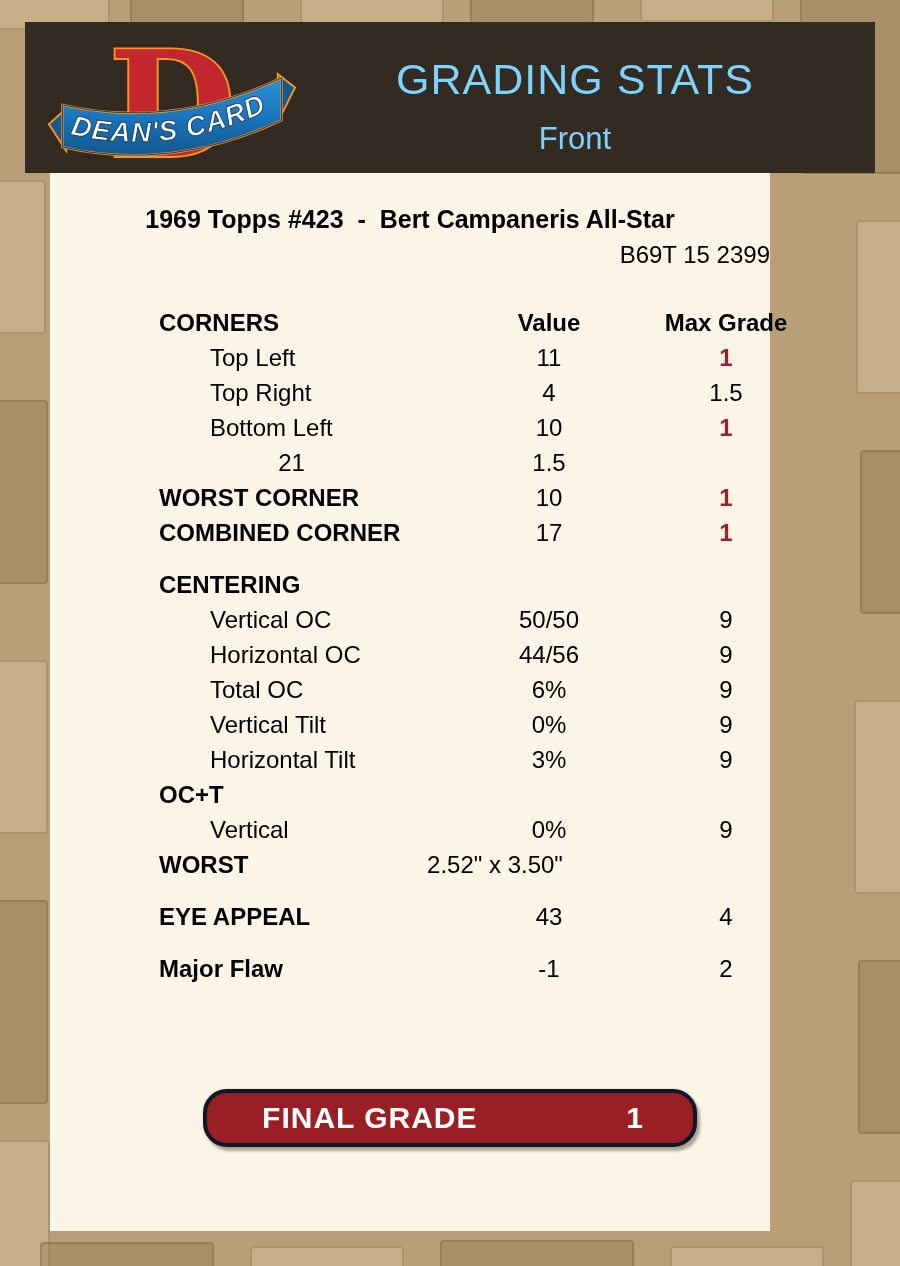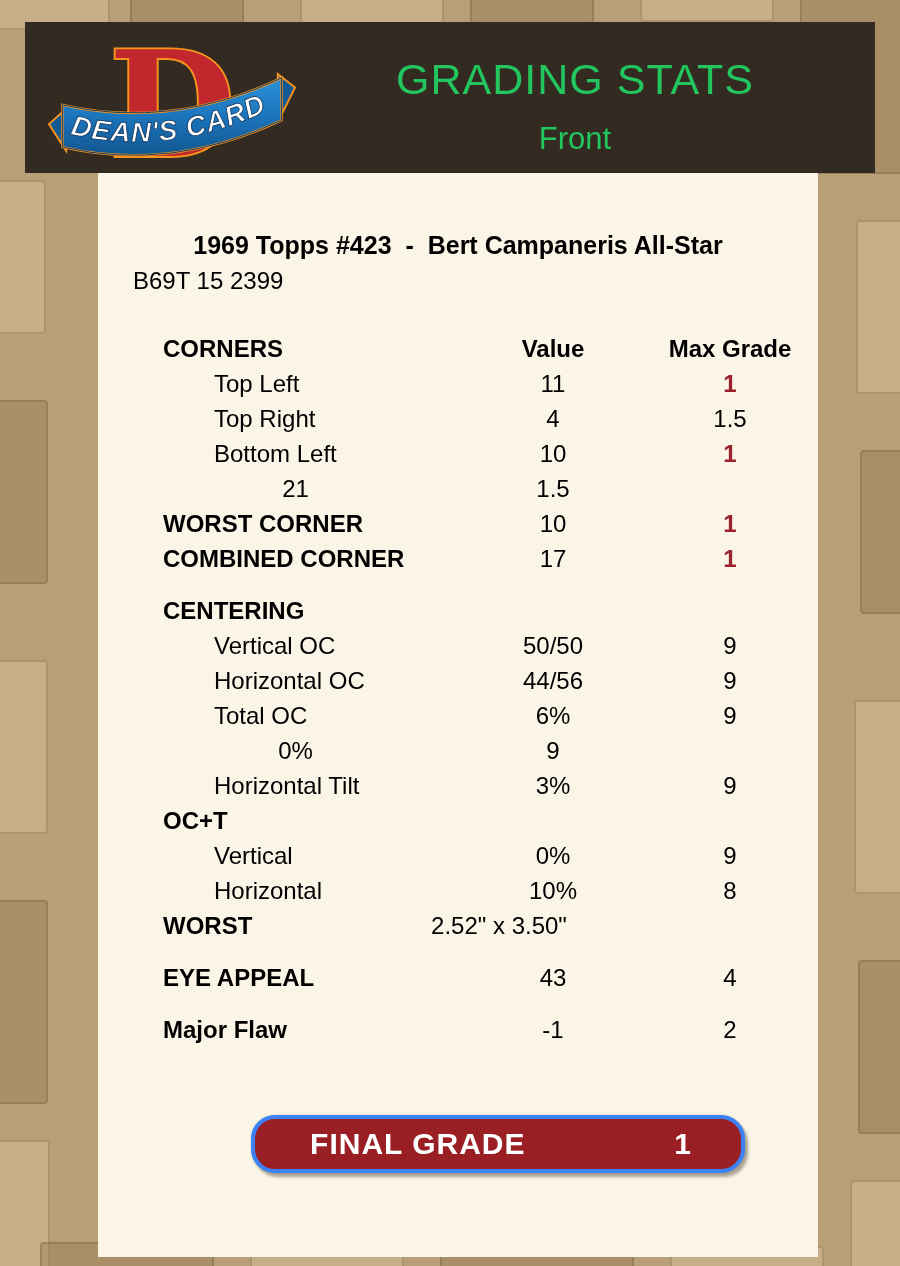--- a/index.html
+++ b/index.html
@@ -16,58 +16,56 @@
   }
   .ghost.dark{background:rgba(140,115,78,.35);}
   
   .header-bar{
     position:absolute;left:25px;top:22px;width:850px;height:151px;
     background:var(--header-bg,#332A21);
   }
   .logo{position:absolute;left:22px;top:10px;width:250px;height:138px;overflow:visible;}
   .header-text{
     position:absolute;left:0;right:0;top:0;height:100%;
-    padding-left:250px;text-align:center;color:#22c55e;
+    padding-left:250px;text-align:center;color:#7dd3fc;
   }
   .header-title{margin-top:34px;font-size:43px;line-height:46px;letter-spacing:1px;}
   .header-subtitle{margin-top:20px;font-size:31px;line-height:34px;}
   
   .page{
-    position:absolute;left:50px;top:48px;width:720px;height:1209px;
+    position:absolute;left:50px;top:22px;width:720px;height:1209px;
     background:var(--page-bg,#FAF5E7);
-    margin-left:48px;
   }
   .card-title{
     position:absolute;top:183px;left:0;width:100%;text-align:center;
     font-size:25px;font-weight:bold;white-space:pre;
   }
   .card-code{
-    position:absolute;top:219px;left:0;width:100%;text-align:left;
+    position:absolute;top:219px;left:0;width:100%;text-align:right;
     font-size:24px;
-    padding-left:35px;
   }
   
   .gtable{position:absolute;top:283px;left:0;width:100%;}
   .trow{
     display:grid;grid-template-columns:265px 250px 104px;
-    padding-left:65px;height:35px;align-items:center;font-size:24px;
+    padding-left:109px;height:35px;align-items:center;font-size:24px;
   }
   .trow.gap{margin-top:17px;}
   .cell{white-space:nowrap;}
   .cell.lab{justify-self:start;}
   .cell.ind{padding-left:51px;}
   .cell.val,.cell.max{justify-self:center;}
   .cell.b{font-weight:bold;}
   .cell.red{color:var(--accent-red,#9A222C);font-weight:bold;}
   .cell.shift{position:relative;left:-54px;}
   
   .final-grade{
     position:absolute;left:153px;top:1067px;width:486px;height:50px;
     background:var(--button-red,#9A1F24);
-    border:4px solid #3b82f6;border-radius:24px;
+    border:4px solid #0f172a;border-radius:24px;
     box-shadow:3px 4px 3px rgba(108,98,80,.55), 0 0 2px rgba(108,98,80,.4);
   }
   .final-grade .fg-label{
     position:absolute;left:0;width:67%;top:0;height:100%;
     display:flex;align-items:center;justify-content:center;
     color:#fff;font-size:30px;font-weight:bold;letter-spacing:1px;
   }
   .final-grade .fg-value{
     position:absolute;left:80%;width:16%;top:0;height:100%;
     display:flex;align-items:center;justify-content:center;
@@ -152,42 +150,38 @@
         <span class="cell lab ind">Horizontal OC</span>
         <span class="cell val">44/56</span>
         <span class="cell max">9</span>
       </div>
       <div class="trow">
         <span class="cell lab ind">Total OC</span>
         <span class="cell val">6%</span>
         <span class="cell max">9</span>
       </div>
       <div class="trow">
+        <span class="cell lab ind">Vertical Tilt</span>
         <span class="cell val">0%</span>
         <span class="cell max">9</span>
       </div>
       <div class="trow">
         <span class="cell lab ind">Horizontal Tilt</span>
         <span class="cell val">3%</span>
         <span class="cell max">9</span>
       </div>
       <div class="trow">
         <span class="cell lab b">OC+T</span>
         <span class="cell val"></span>
         <span class="cell max"></span>
       </div>
       <div class="trow">
         <span class="cell lab ind">Vertical</span>
         <span class="cell val">0%</span>
         <span class="cell max">9</span>
-      </div>
-      <div class="trow">
-        <span class="cell lab ind">Horizontal</span>
-        <span class="cell val">10%</span>
-        <span class="cell max">8</span>
       </div>
       <div class="trow">
         <span class="cell lab b">WORST</span>
         <span class="cell val shift">2.52" x 3.50"</span>
         <span class="cell max"></span>
       </div>
       <div class="trow gap">
         <span class="cell lab b">EYE APPEAL</span>
         <span class="cell val">43</span>
         <span class="cell max">4</span>

